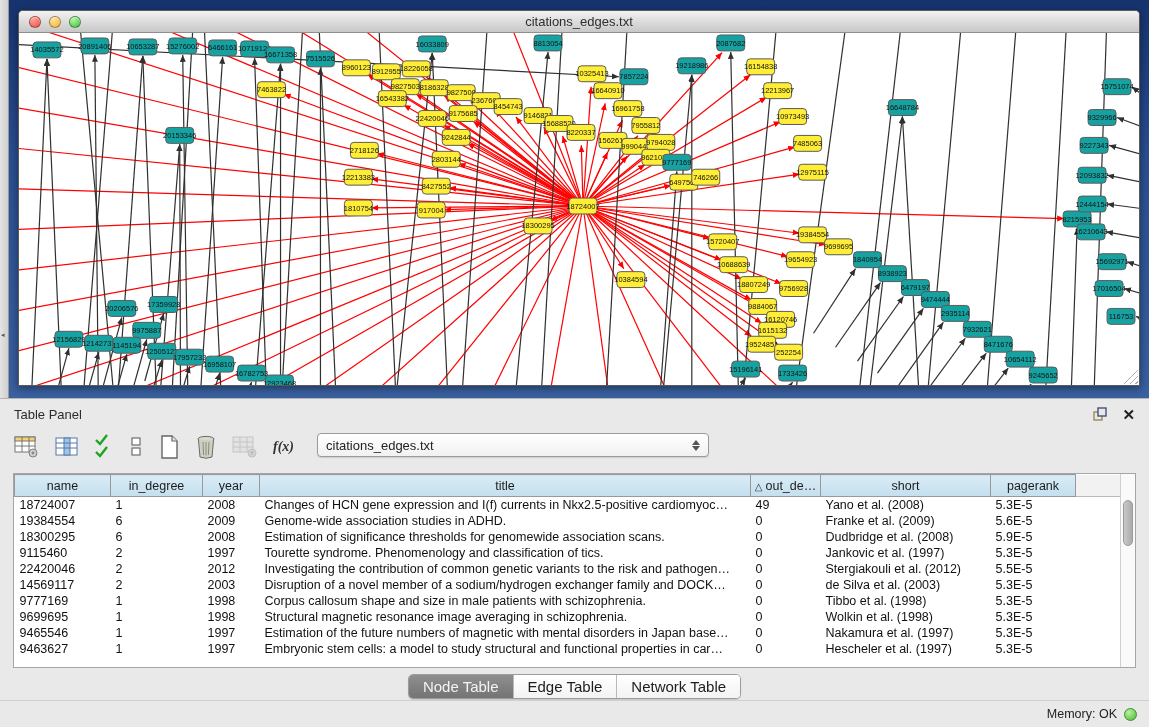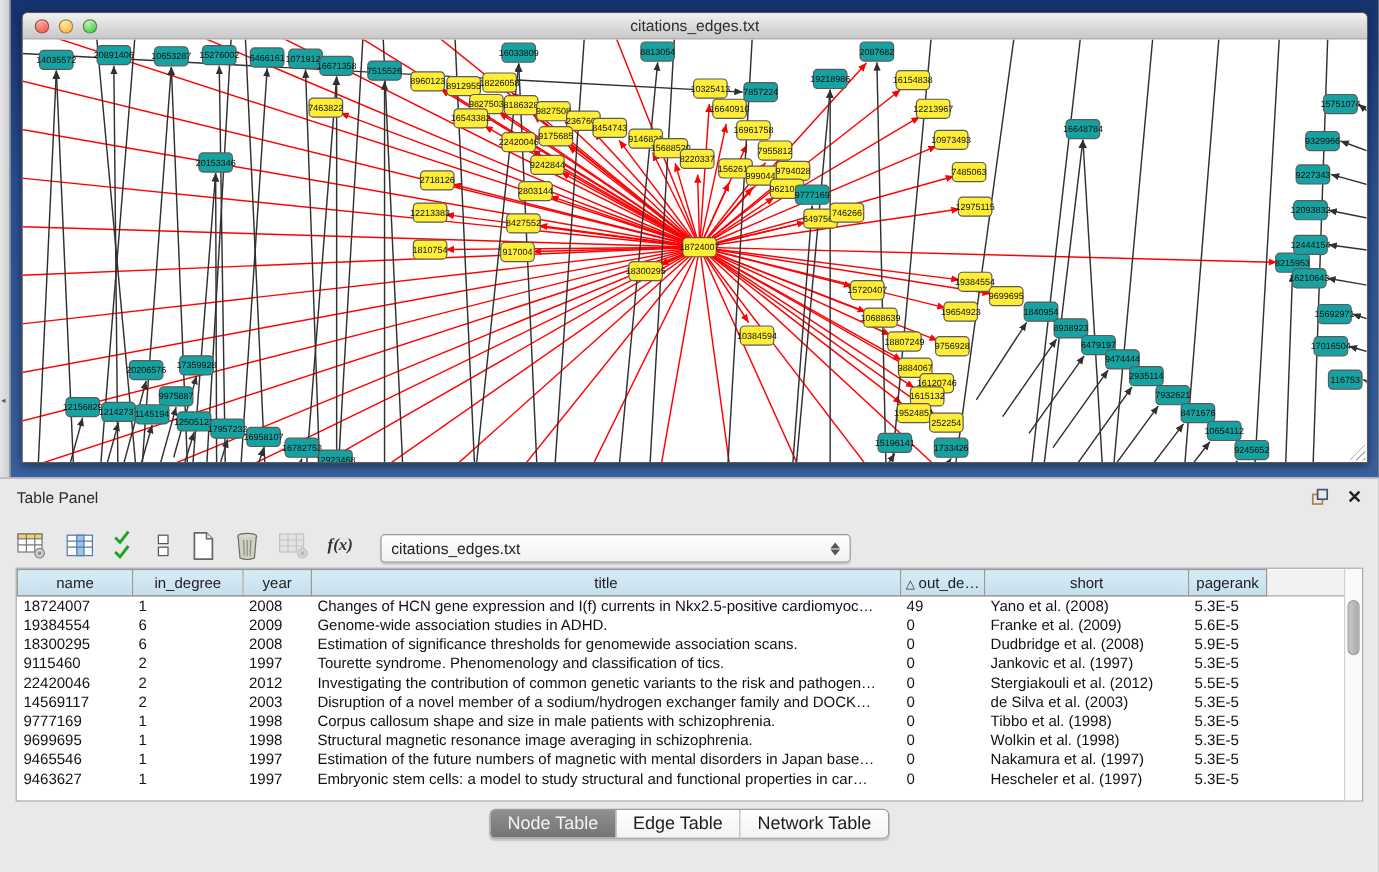--- a/index.html
+++ b/index.html
@@ -37,21 +37,21 @@
   .table-panel { position:absolute; left:0; top:398px; width:1149px; height:329px;
                  background:#e9e9e9; border-top:1px solid #b5b5b5; }
   .panel-header { position:absolute; left:0; top:0; right:0; height:30px;
                   display:flex; align-items:center; padding:0 14px; }
   .panel-header .ph-title { font-size:13px; color:#2b2b2b; }
   .ph-icons { margin-left:auto; display:flex; align-items:center; gap:14px; }
   .float-ico svg { display:block; }
   .close-x { font-size:15px; font-weight:bold; color:#222; line-height:15px; }
 
   .toolbar { position:absolute; left:0; top:34px; right:0; height:36px;
-             display:flex; align-items:flex-end; padding-left:14px; gap:15px; }
+             display:flex; align-items:flex-start; padding-left:14px; gap:15px; }
   .tb-ico { display:flex; align-items:center; justify-content:center; height:28px; }
   .fx { font-family:"Liberation Serif", serif; font-style:italic; font-weight:bold;
         font-size:14px; color:#333; }
   .combo { margin-left:8px; width:392px; height:24px; border:1px solid #9b9b9b; border-radius:4px;
            background:linear-gradient(180deg,#ffffff,#f1f1f1); display:flex; align-items:center;
            padding:0 8px; font-size:13px; color:#222; box-shadow:0 1px 1px rgba(0,0,0,.12); }
   .combo .arrows { margin-left:auto; display:flex; flex-direction:column; gap:1px; }
   .combo .arrows i { width:0; height:0; border-left:4px solid transparent; border-right:4px solid transparent; }
   .combo .arrows .up { border-bottom:5px solid #555; }
   .combo .arrows .dn { border-top:5px solid #555; }
@@ -560,21 +560,21 @@
     <div class="table-wrap">
       <table class="data" id="datatable">
           <thead>
             <tr>
               <th style="width: 96px; margin-left: 21px;">name</th>
               <th style="width: 92px;">in_degree</th>
               <th style="width: 57px;">year</th>
               <th style="width: 491px;">title</th>
               <th style="width: 70px;"><span class="sort-tri">△</span>out_de…</th>
               <th style="width: 170px; margin-top: 14px;">short</th>
-              <th style="width: 65px;">pagerank</th>
+              <th style="width: 85px;">pagerank</th>
               <th class="filler"></th>
             </tr>
           </thead>
           <tbody>
             <tr>
               <td>18724007</td>
               <td>1</td>
               <td>2008</td>
               <td>Changes of HCN gene expression and I(f) currents in Nkx2.5-positive cardiomyoc…</td>
               <td>49</td>
@@ -680,14 +680,18 @@
     </div>
 
     <div class="tabs-row">
       <div class="seg" id="tabseg">
           <span class="tab active">Node Table</span>
           <span class="tab">Edge Table</span>
           <span class="tab">Network Table</span>
         </div>
     </div>
 
+    <div class="statusbar">
+      <span class="mem">Memory: OK</span>
+      <span class="green-dot"></span>
+    </div>
   </div>
 </div>
 
 </body></html>

